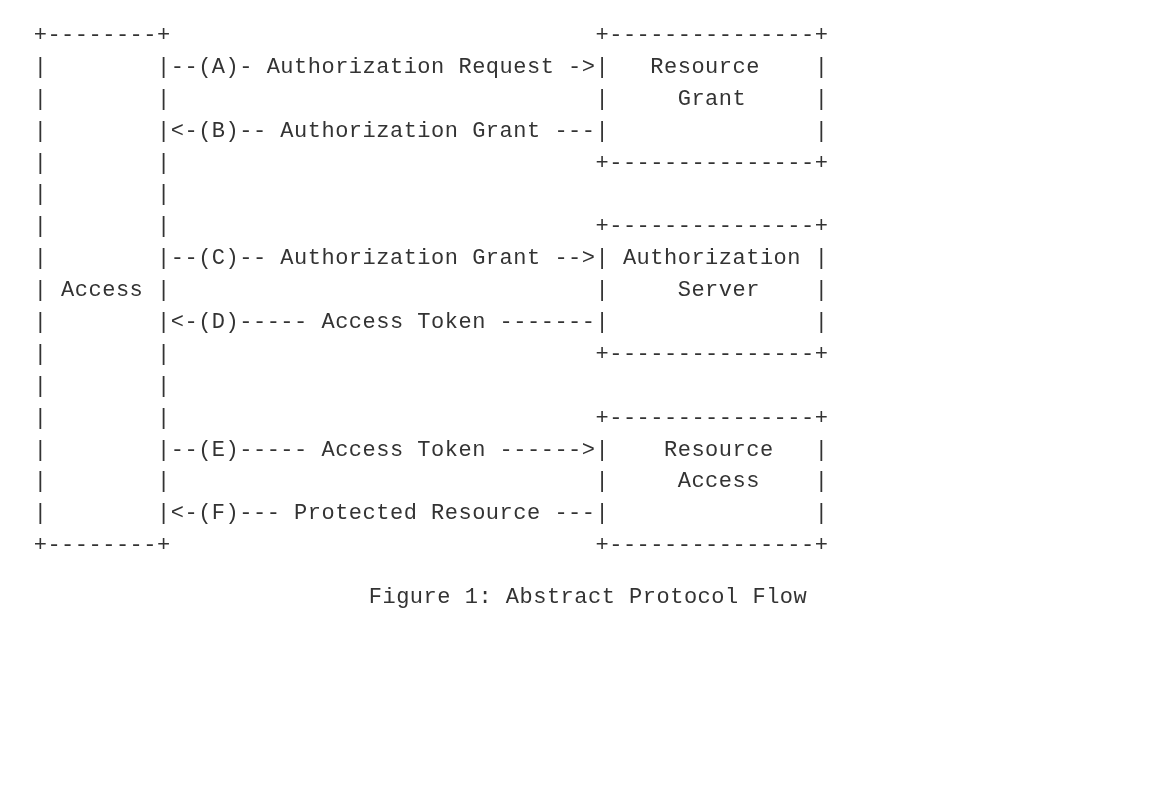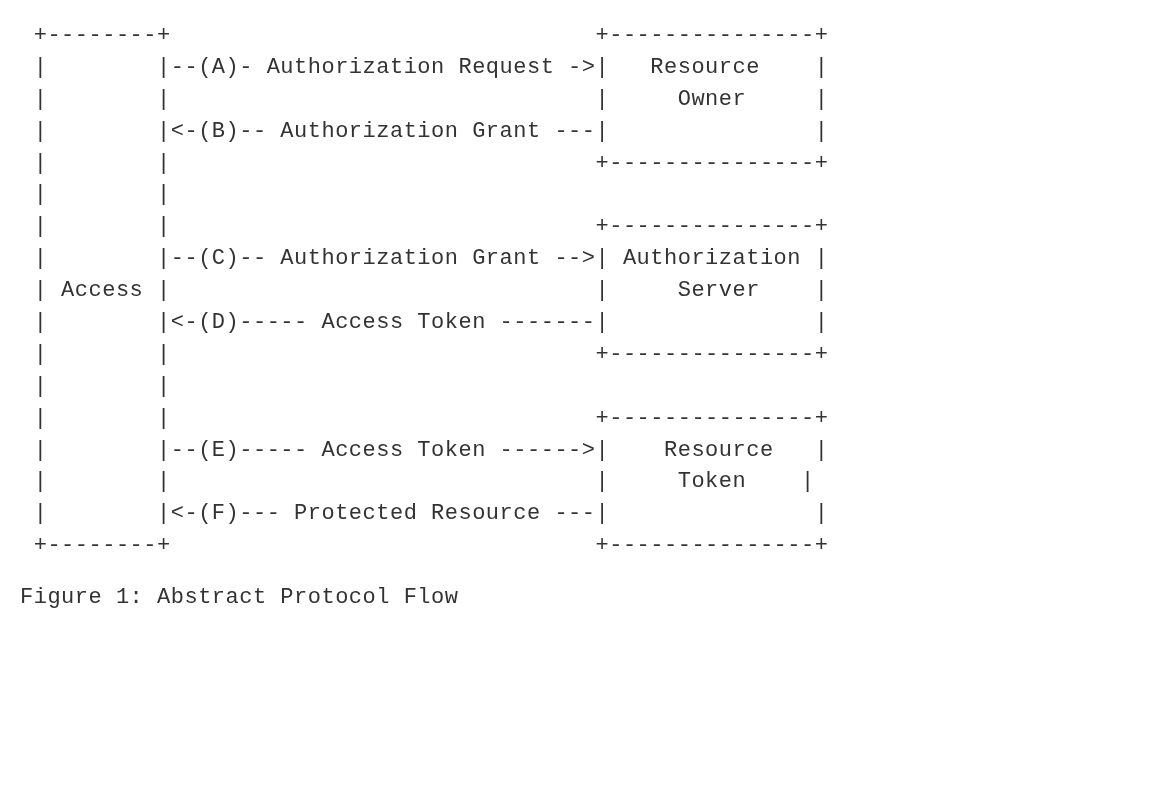--- a/index.html
+++ b/index.html
@@ -10,39 +10,39 @@
       font-size: 22px;
       line-height: 1.45;
       color: #333333;
     }
     .diagram {
       white-space: pre;
       letter-spacing: 0.5px;
     }
     .caption {
       margin-top: 20px;
-      text-align: left;
+      text-align: center;
       font-family: 'Consolas', 'Menlo', 'Courier New', monospace;
       letter-spacing: 0.5px;
     }
   </style>
 </head>
 <body>
 
 <div class="diagram"><span> +--------+                               +---------------+</span>
 <span> |        |--(A)- Authorization Request -&gt;|   Resource    |</span>
-<span> |        |                               |     Owner     |</span>
+<span> |        |                               |     Grant     |</span>
 <span> |        |&lt;-(B)-- Authorization Grant ---|               |</span>
 <span> |        |                               +---------------+</span>
 <span> |        |</span>
 <span> |        |                               +---------------+</span>
 <span> |        |--(C)-- Authorization Grant --&gt;| Authorization |</span>
 <span> | Access |                               |     Server    |</span>
 <span> |        |&lt;-(D)----- Access Token -------|               |</span>
 <span> |        |                               +---------------+</span>
 <span> |        |</span>
 <span> |        |                               +---------------+</span>
 <span> |        |--(E)----- Access Token ------&gt;|    Resource   |</span>
-<span> |        |                               |     Token    |</span>
+<span> |        |                               |     Access    |</span>
 <span> |        |&lt;-(F)--- Protected Resource ---|               |</span>
 <span> +--------+                               +---------------+</span></div>
 
 <div class="caption">Figure 1: Abstract Protocol Flow</div>
 
 </body></html>

